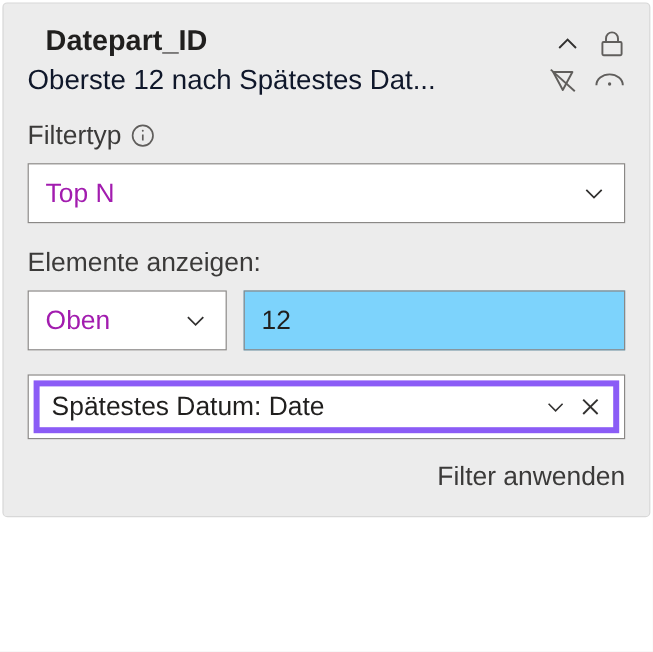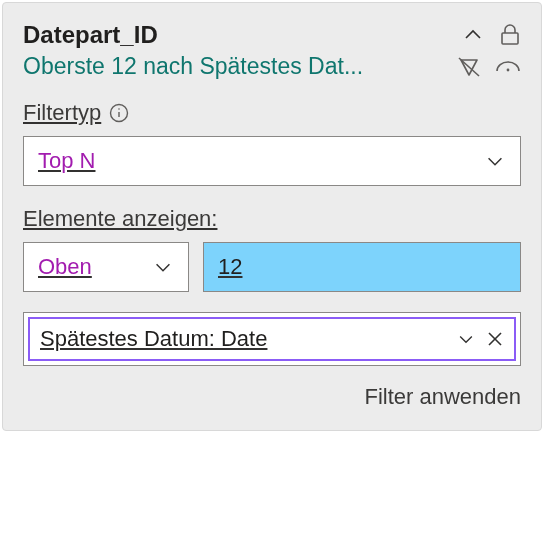--- a/index.html
+++ b/index.html
@@ -11,44 +11,45 @@
   .panel {
     width: 540px;
     background: #ececec;
     border: 1px solid #d8d8d8;
     border-radius: 4px;
     padding: 18px 20px 20px 20px;
     color: #323130;
   }
   .header-row {
     display: flex;
-    align-items: center;
+    align-items: flex-end;
     justify-content: space-between;
     margin-bottom: 4px;
+    margin-left: 15px;
   }
   .title {
     font-size: 24px;
     font-weight: 600;
     color: #201f1e;
   }
   .header-icons {
     display: flex;
     align-items: center;
     gap: 14px;
     color: #605e5c;
   }
   .subhead-row {
     display: flex;
     align-items: center;
     justify-content: space-between;
     margin-bottom: 20px;
   }
   .subtitle {
     font-size: 23px;
-    color: #0f766e;
+    color: #0f172a;
     white-space: nowrap;
     overflow: hidden;
     text-overflow: ellipsis;
     max-width: 380px;
   }
   .subhead-icons {
     display: flex;
     align-items: center;
     gap: 14px;
     color: #605e5c;
@@ -88,33 +89,33 @@
   .input-num {
     flex: 1;
     background: #7dd3fc;
     border: 1px solid #8a8886;
     height: 50px;
     padding: 0 14px;
     font-size: 22px;
     color: #201f1e;
     font-family: inherit;
   }
-  .section { margin-bottom: 20px; text-decoration: underline; }
+  .section { margin-bottom: 20px; }
   .value-box {
     width: 100%;
     background: #fff;
     border: 1px solid #8a8886;
     height: 54px;
     padding: 4px;
     display: flex;
     align-items: center;
   }
   .value-chip {
     flex: 1;
-    border: 2px solid #8b5cf6;
+    border: 5px solid #8b5cf6;
     height: 100%;
     display: flex;
     align-items: center;
     padding: 0 10px;
     font-size: 22px;
     color: #201f1e;
     gap: 10px;
   }
   .value-chip-text { flex: 1; }
   .chip-icons {

